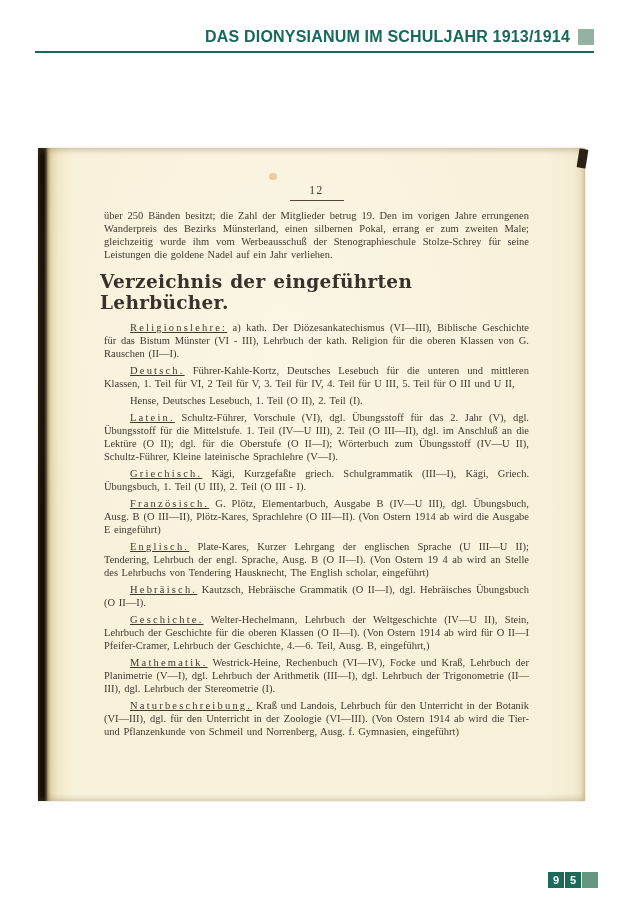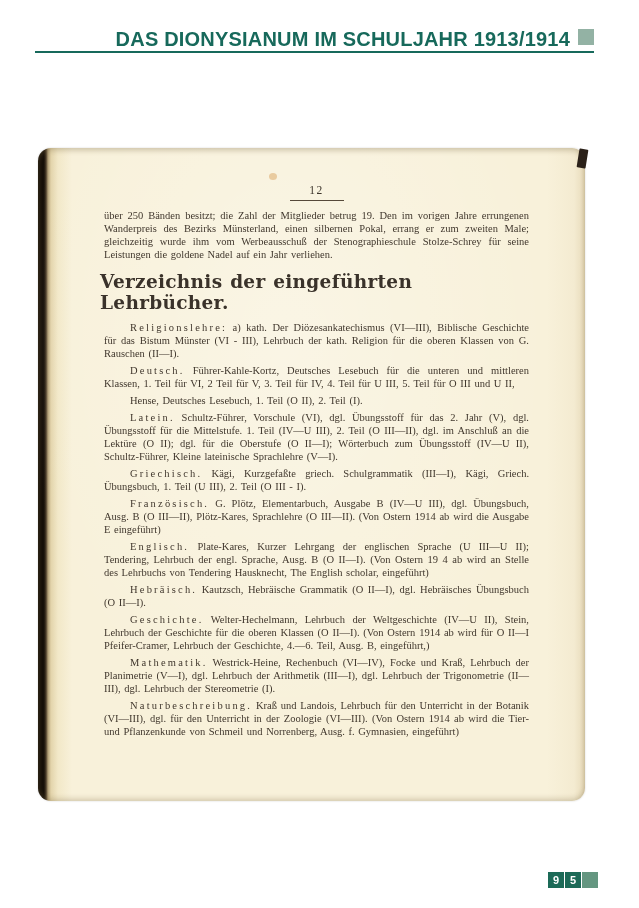--- a/index.html
+++ b/index.html
@@ -4,21 +4,21 @@
 <style>
   html,body{margin:0;padding:0;}
   body{
     width:639px;height:908px;position:relative;overflow:hidden;
     background:#ffffff;font-family:"Liberation Sans",sans-serif;
   }
 
   
   .hdr-title{
     position:absolute;top:28px;right:69px;
-    color:#17695b;font-weight:bold;font-size:20px;letter-spacing:.2px;
+    color:#17695b;font-weight:bold;font-size:16px;letter-spacing:.2px;
     white-space:nowrap;
   }
   .hdr-square{
     position:absolute;top:29px;left:578px;width:16px;height:16px;
     background:#93b2a4;
   }
   .hdr-rule{
     position:absolute;top:51px;left:35px;width:559px;height:2px;
     background:#17695b;
   }
@@ -27,21 +27,20 @@
   .scan{
     position:absolute;left:38px;top:148px;width:547px;height:653px;
     background:
       radial-gradient(ellipse at 45% 30%, rgba(255,255,255,.30), rgba(255,255,255,0) 62%),
       linear-gradient(90deg,
         #171009 0px,#171009 6px,#4a3b28 8px,#b3a077 10px,#e3d4ab 13px,
         #f2e8c8 20px,#f8f1da 34px,#f8f1da 93%,#f4ebd1 98%,#e7dab9 100%);
     box-shadow: inset 0 3px 5px rgba(120,100,60,.28),
                 inset 0 -3px 5px rgba(120,100,60,.22),
                 0 0 2px rgba(0,0,0,.18);
-    border-radius: 13px;
   }
   .corner-mark{
     position:absolute;left:540px;top:1px;width:9px;height:19px;
     background:#2b2119;transform:rotate(9deg);border-radius:1px;
   }
   .stain{
     position:absolute;left:231px;top:25px;width:8px;height:7px;
     border-radius:50%;background:#dca96a;opacity:.55;
   }
 
@@ -56,21 +55,21 @@
     font-size:11.5px;letter-spacing:1.5px;padding-bottom:3px;
     border-bottom:1px solid #56493a;color:#3c342b;
   }
   .book-heading{
     text-align:left;font-weight:bold;font-size:18.5px;line-height:21px;
     margin:10px 0 8px 0;letter-spacing:.3px;color:#3a322a;
     font-family:"DejaVu Serif","Liberation Serif",serif;
   }
   p.para{margin:4px;text-indent:26px;}
   p.para.no-indent{text-indent:0;}
-  .lead{letter-spacing:2.2px;}
+  .lead{letter-spacing:2.2px;text-decoration:underline;}
 
   
   .page-box{
     position:absolute;top:872px;width:16px;height:16px;
     background:#1c6a57;color:#ffffff;font-weight:bold;font-size:11px;
     line-height:16px;text-align:center;
   }
   .page-box.empty{background:#649680;}
   .pb-9{left:548px;} .pb-5{left:565px;} .pb-e{left:582px;}
 </style>

